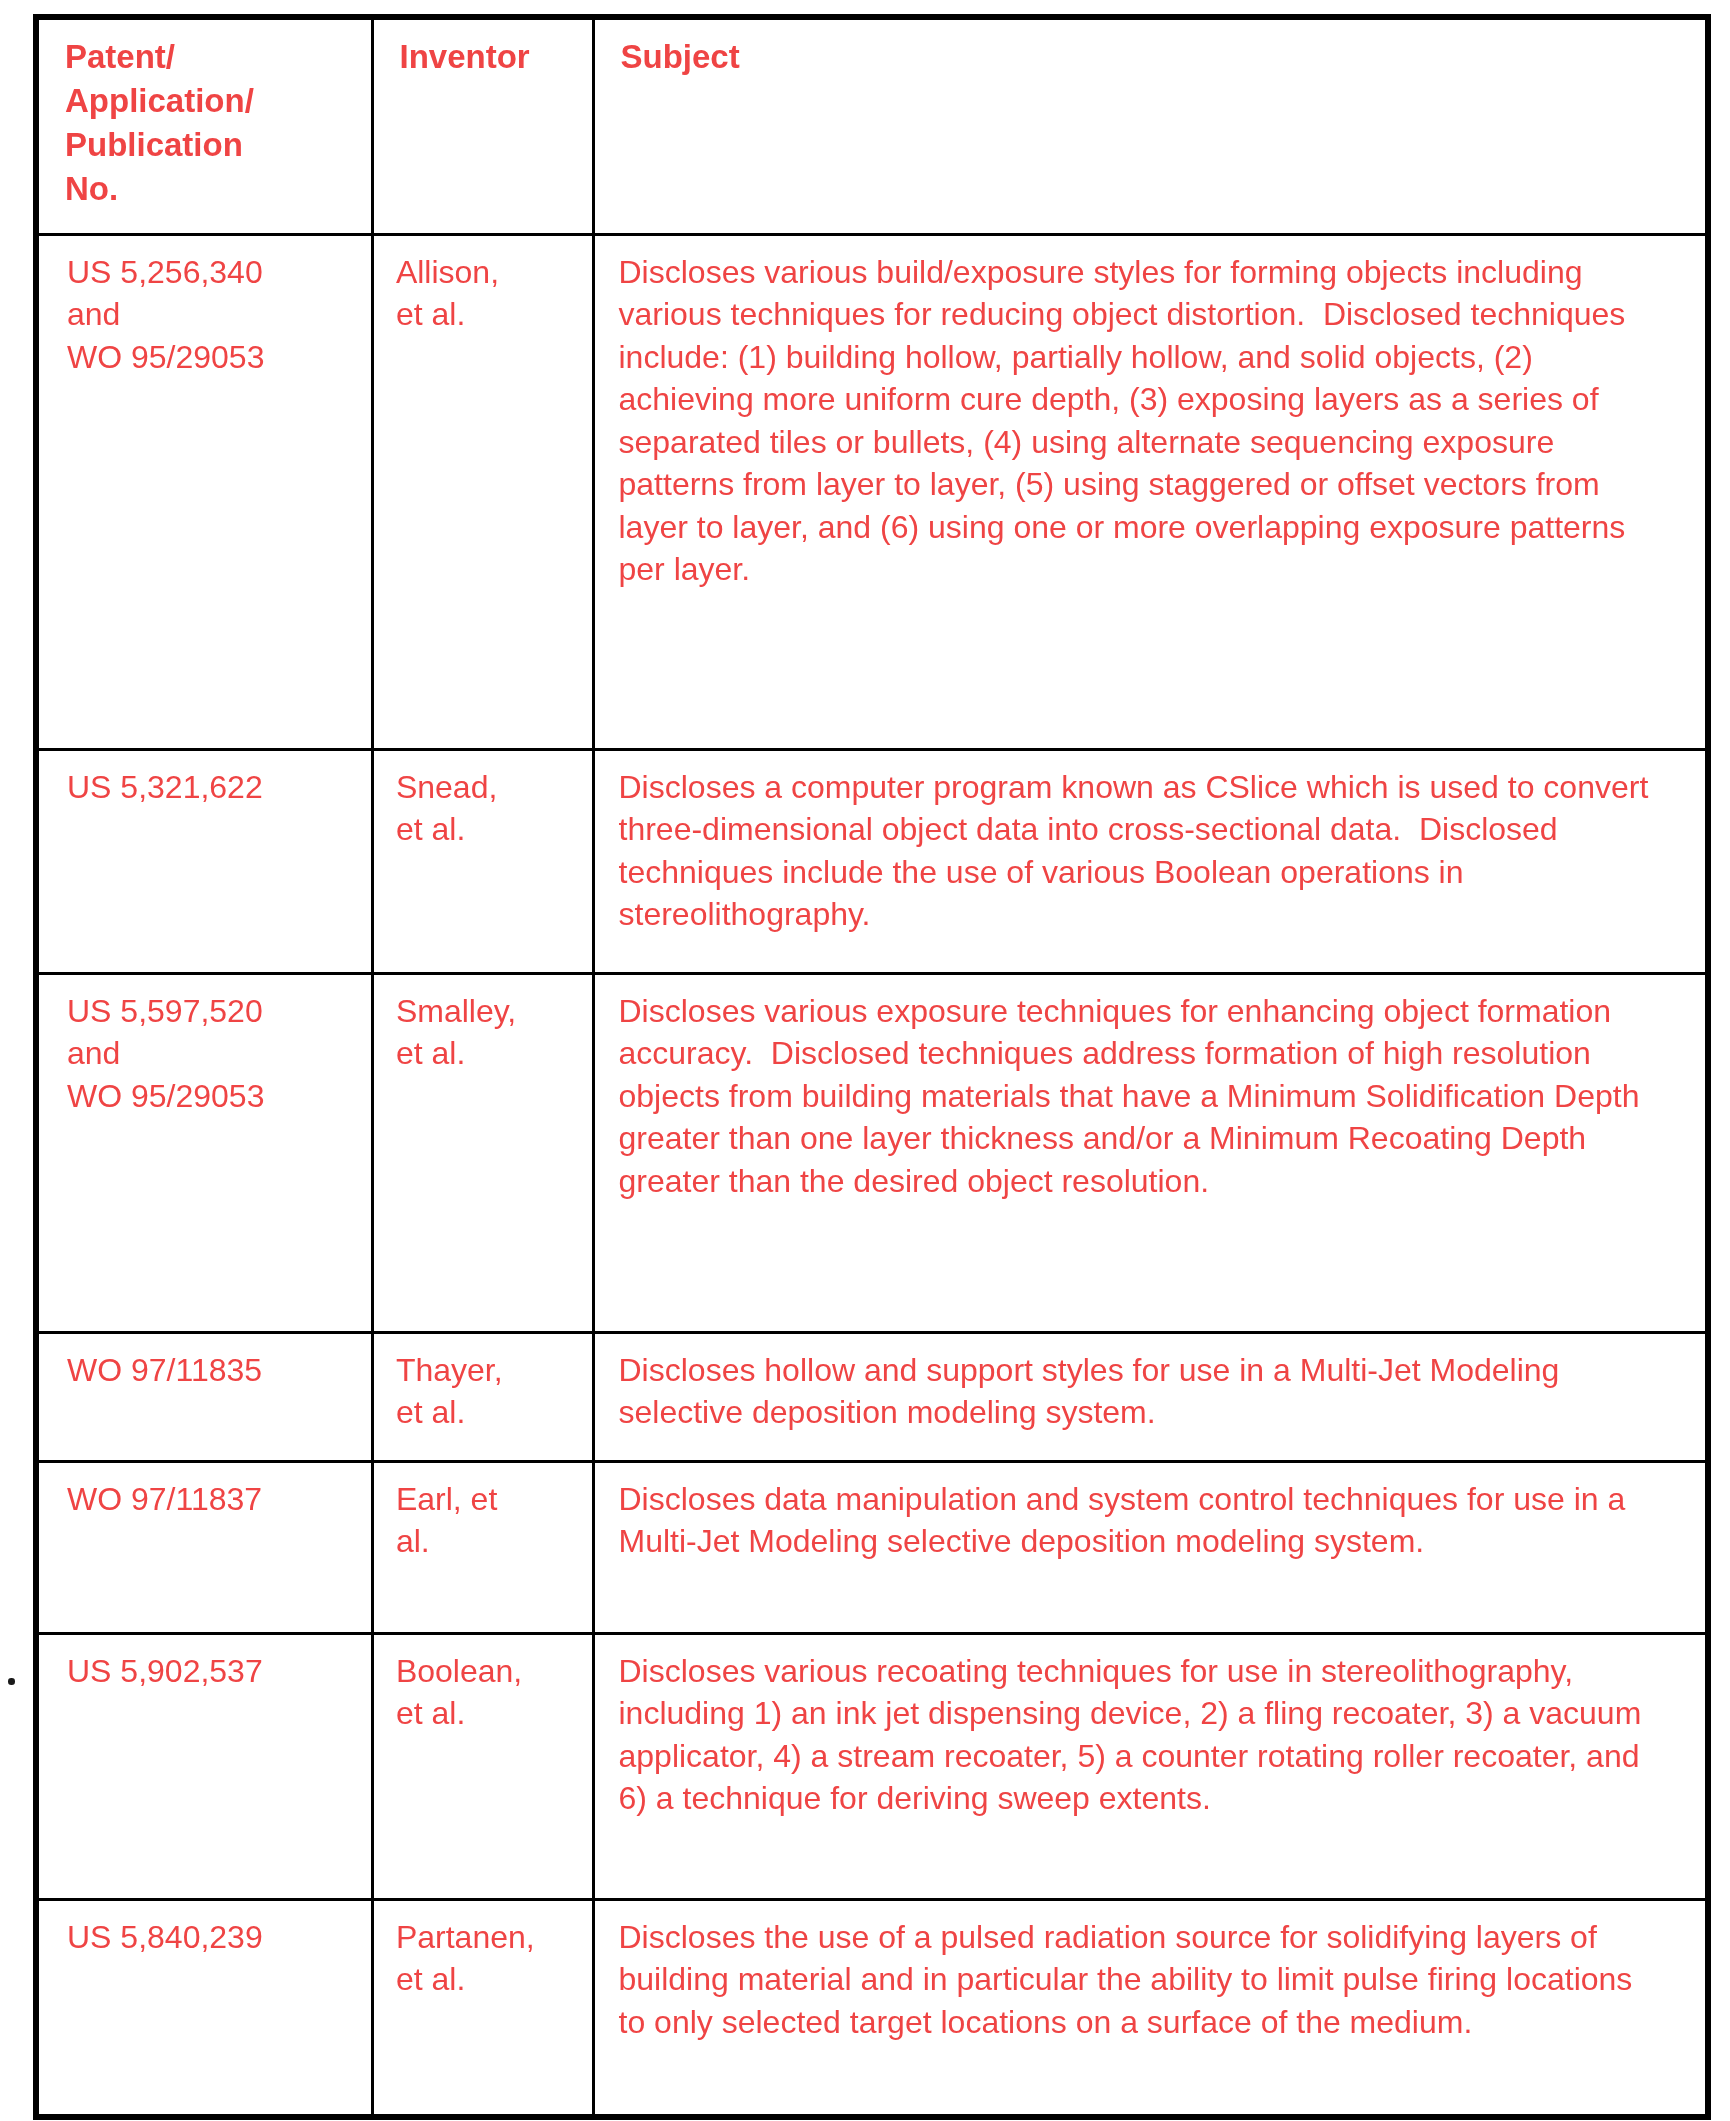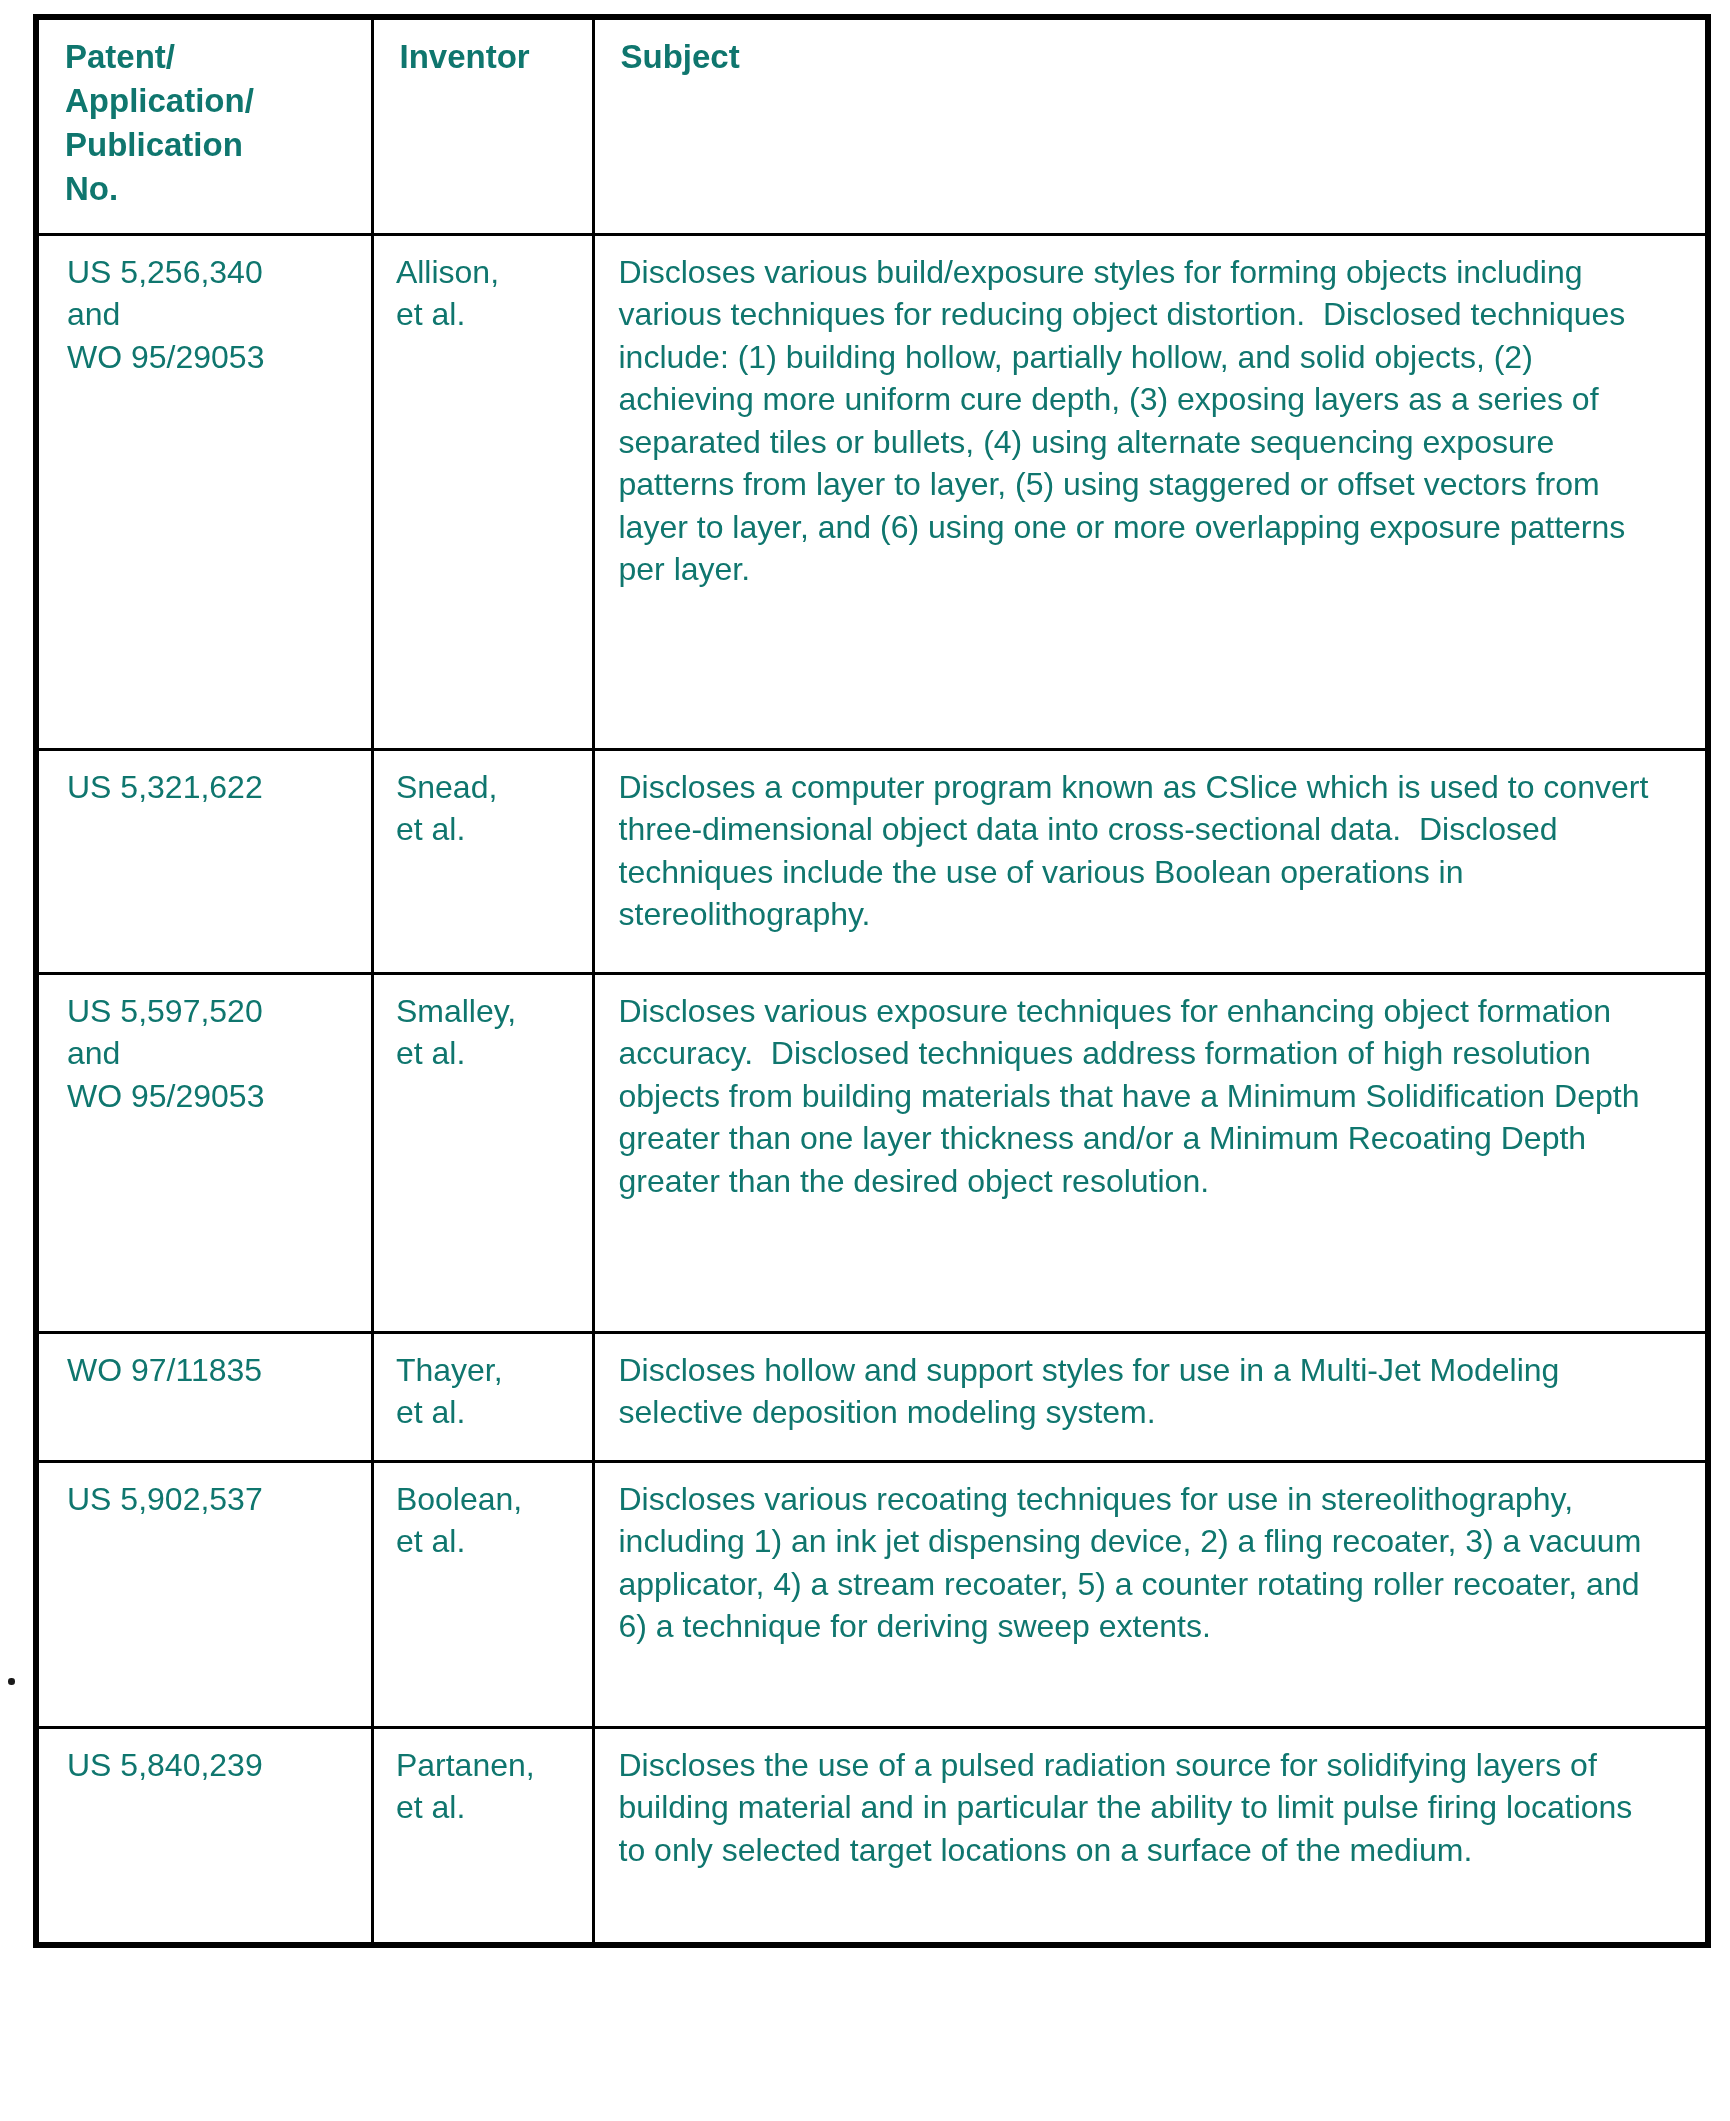--- a/index.html
+++ b/index.html
@@ -26,21 +26,21 @@
   }
   col.c-patent   { width: 336px; }
   col.c-inventor { width: 221px; }
   col.c-subject  { width: 1115px; }
   th, td {
     border: 3.7px solid #000000;
     vertical-align: top;
     text-align: left;
     font-size: 32px;
     line-height: 1.33;
-    color: #0f766e;
+    color: #ef4444;
   }
   th {
     font-weight: 700;
     font-size: 33px;
     padding: 15px 9.3px 13px 26px;
   }
   td.patent-cell   { padding: 15px 9.3px 13px 28px; white-space: pre-line; }
   td.inventor-cell { padding: 15px 7.5px 13px 22.4px;  white-space: pre-line; }
   td.subject-cell  { padding: 15px 47px 13px 24px; white-space: pre-wrap; }
   th.patent-head   { white-space: pre-line; }
@@ -106,20 +106,26 @@
         <td class="inventor-cell">Smalley,
 et al.</td>
         <td class="subject-cell">Discloses various exposure techniques for enhancing object formation accuracy.  Disclosed techniques address formation of high resolution objects from building materials that have a Minimum Solidification Depth greater than one layer thickness and/or a Minimum Recoating Depth greater than the desired object resolution.</td>
       </tr>
       <tr class="r3">
         <td class="patent-cell">WO 97/11835</td>
         <td class="inventor-cell">Thayer,
 et al.</td>
         <td class="subject-cell">Discloses hollow and support styles for use in a Multi-Jet Modeling selective deposition modeling system.</td>
       </tr>
+      <tr class="r4">
+        <td class="patent-cell">WO 97/11837</td>
+        <td class="inventor-cell">Earl, et
+al.</td>
+        <td class="subject-cell">Discloses data manipulation and system control techniques for use in a Multi-Jet Modeling selective deposition modeling system.</td>
+      </tr>
       <tr class="r5">
         <td class="patent-cell">US 5,902,537</td>
         <td class="inventor-cell">Boolean,
 et al.</td>
         <td class="subject-cell">Discloses various recoating techniques for use in stereolithography, including 1) an ink jet dispensing device, 2) a fling recoater, 3) a vacuum applicator, 4) a stream recoater, 5) a counter rotating roller recoater, and 6) a technique for deriving sweep extents.</td>
       </tr>
       <tr class="r6">
         <td class="patent-cell">US 5,840,239</td>
         <td class="inventor-cell">Partanen,
 et al.</td>

